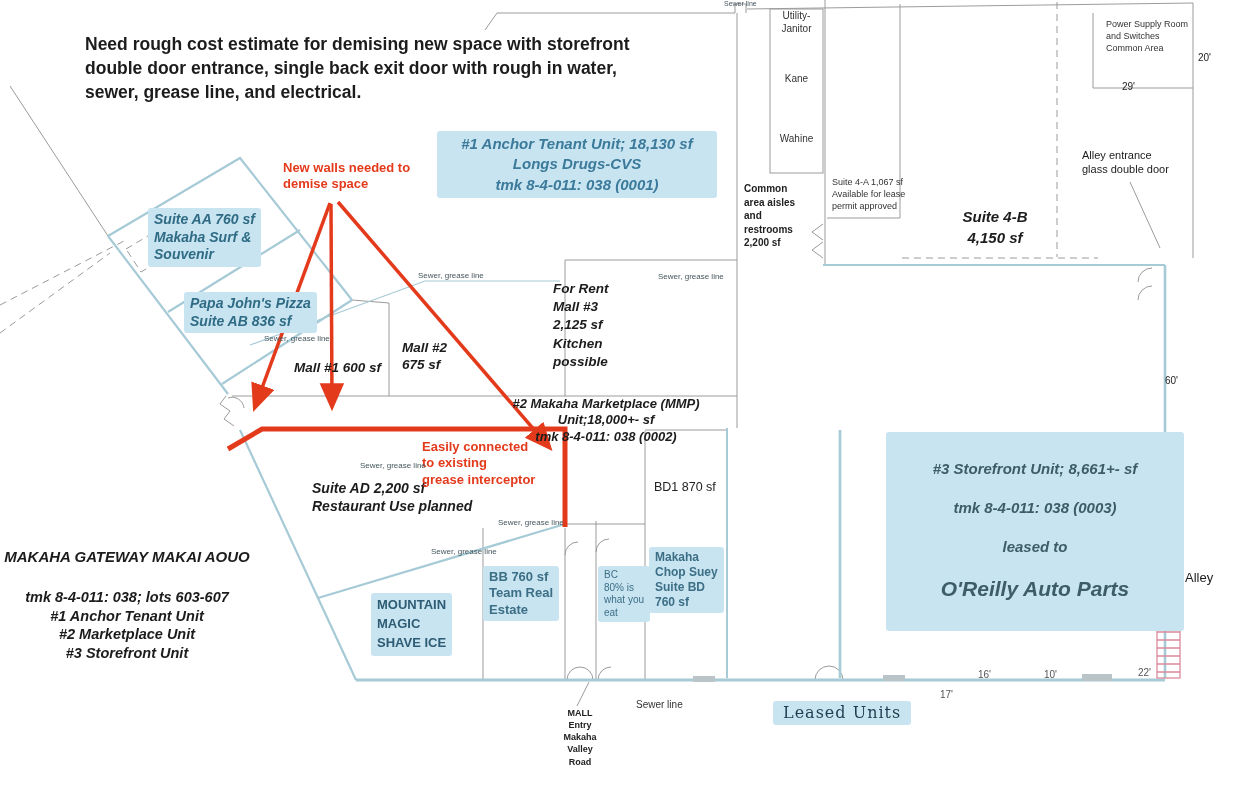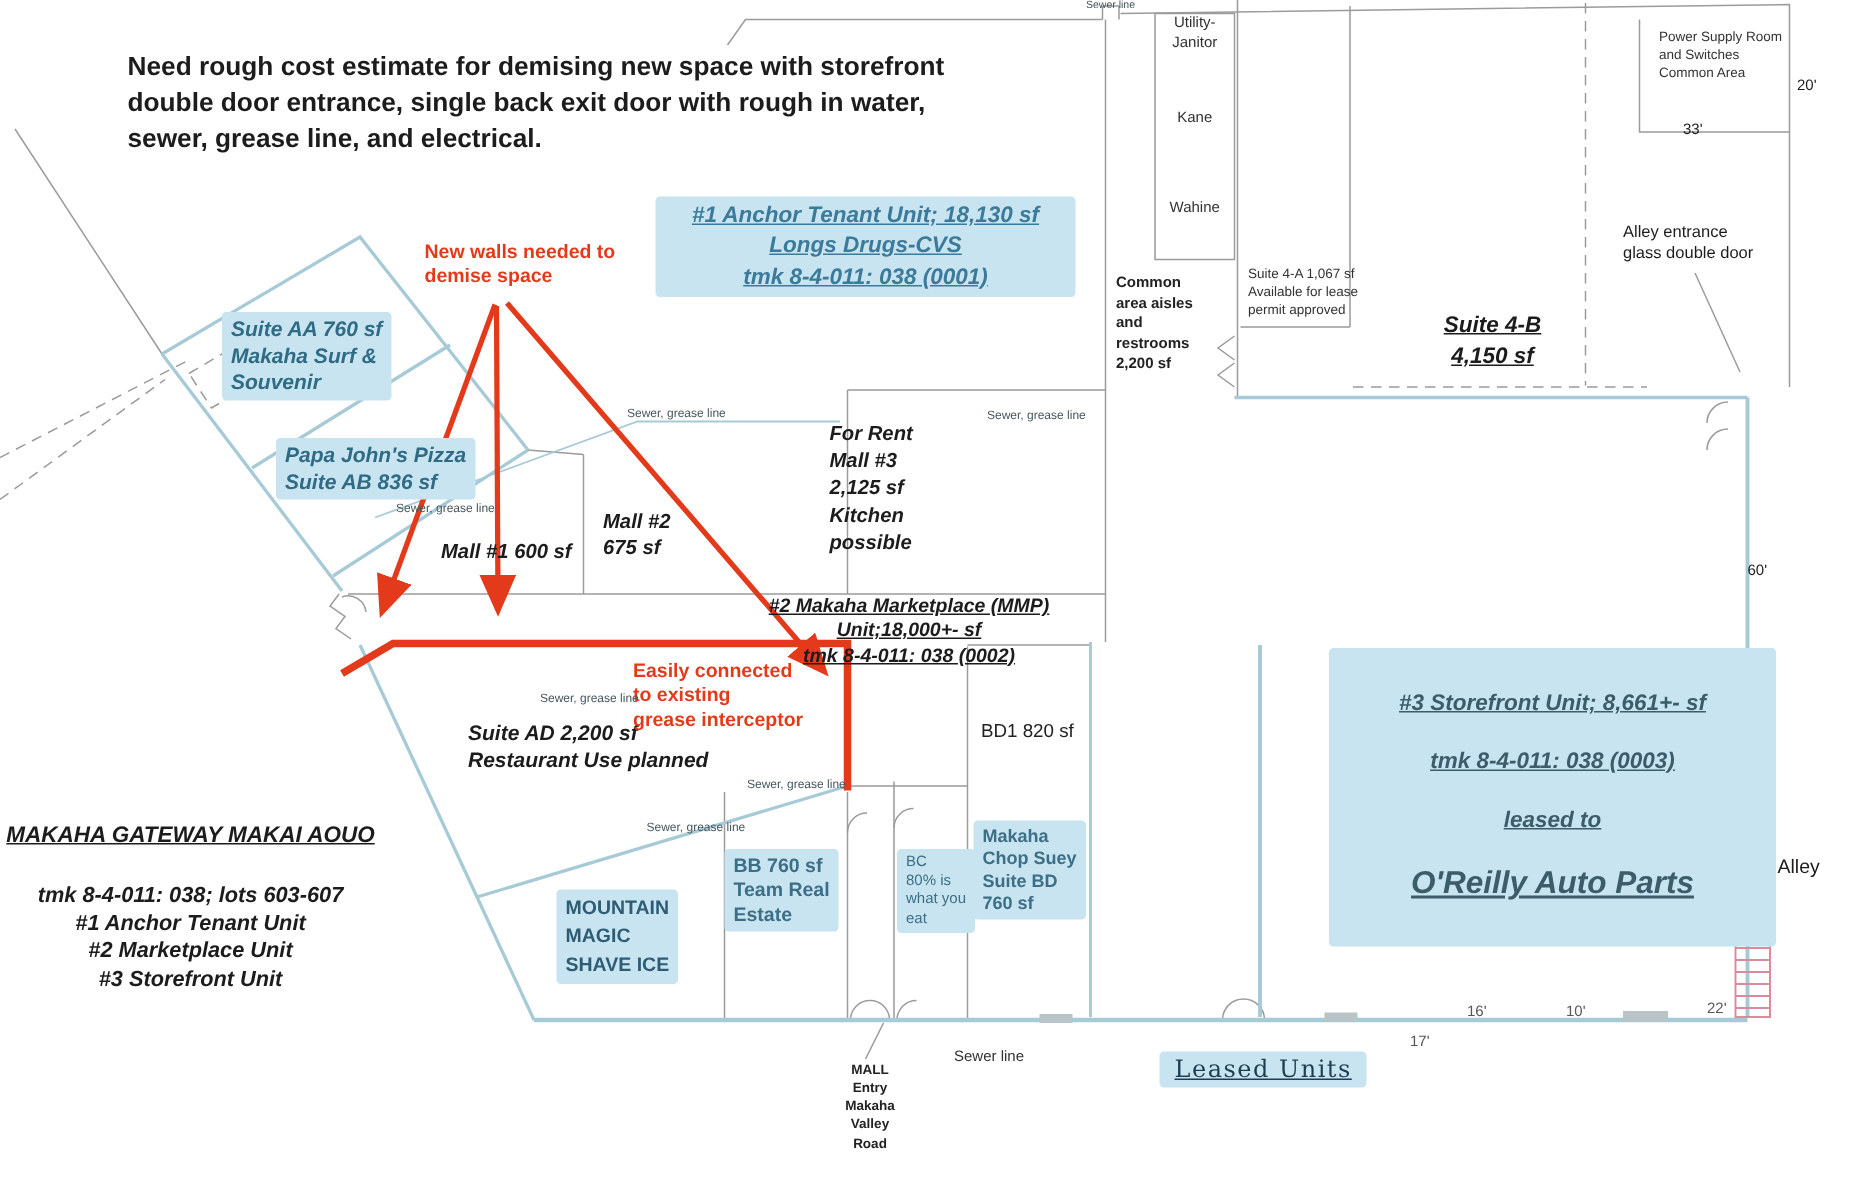--- a/index.html
+++ b/index.html
@@ -1,21 +1,21 @@
 <!DOCTYPE html>
 <html><head>
 <meta charset="utf-8">
 <style>
   html,body{margin:0;padding:0;background:#fff;}
   .plan{position:relative;width:1240px;height:802px;background:#fff;overflow:hidden;
         font-family:"Liberation Sans",sans-serif;color:#1c1c1c;}
   .plan svg{position:absolute;left:0;top:0;}
   .lbl{position:absolute;white-space:pre-line;line-height:1.25;}
   .bi{font-weight:700;font-style:italic;}
-  .u{text-decoration:underline;}
+  .u{}
   .ctr{text-align:center;}
   .hl{background:#c8e4f1;border-radius:3px;padding:3px 6px;}
   .teal{color:#2f6b84;}
   .red{color:#e43a1c;font-weight:700;}
   .tiny{font-size:8px;color:#45565c;}
   .cursive{font-family:cursive,"DejaVu Serif",serif;}
 </style>
 </head>
 <body>
 
@@ -154,21 +154,21 @@
     <div class="bi u" style="font-size:21px;">O'Reilly Auto Parts</div>
   </div>
 
   <div class="lbl ctr bi u" style="left:945px;top:206px;width:100px;font-size:15px;line-height:1.4;">Suite 4-B
 4,150 sf</div>
 
   <div class="lbl" style="left:832px;top:176px;font-size:9px;line-height:1.35;color:#333;">Suite 4-A  1,067 sf
 Available for lease
 permit approved</div>
 
-  <div class="lbl" style="left:654px;top:480px;font-size:12.5px;color:#222;">BD1 820 sf</div>
+  <div class="lbl" style="left:654px;top:480px;font-size:12.5px;color:#222;">BD1 870 sf</div>
 
   <div class="lbl hl" style="left:483px;top:566px;font-size:13px;font-weight:600;color:#3c6f86;">BB 760 sf
 Team Real
 Estate</div>
 
   <div class="lbl hl" style="left:598px;top:566px;font-size:10px;color:#3c6f86;">BC
 80% is
 what you
 eat</div>
 
@@ -216,20 +216,20 @@
 
   <div class="lbl tiny" style="left:418px;top:271px;">Sewer, grease line</div>
   <div class="lbl tiny" style="left:658px;top:272px;">Sewer, grease line</div>
   <div class="lbl tiny" style="left:264px;top:334px;">Sewer, grease line</div>
   <div class="lbl tiny" style="left:360px;top:461px;">Sewer, grease line</div>
   <div class="lbl tiny" style="left:431px;top:547px;">Sewer, grease line</div>
   <div class="lbl tiny" style="left:498px;top:518px;">Sewer, grease line</div>
   <div class="lbl" style="left:724px;top:0px;font-size:7px;color:#45565c;">Sewer line</div>
 
   <div class="lbl" style="left:1186px;top:52px;font-size:10px;margin-left:12px;">20'</div>
-  <div class="lbl" style="left:1122px;top:81px;font-size:10px;">33'</div>
+  <div class="lbl" style="left:1122px;top:81px;font-size:10px;">29'</div>
   <div class="lbl" style="left:1165px;top:375px;font-size:10px;">60'</div>
   <div class="lbl" style="left:940px;top:669px;font-size:10px;color:#555;margin-top:20px;">17'</div>
   <div class="lbl" style="left:978px;top:669px;font-size:10px;color:#555;">16'</div>
   <div class="lbl" style="left:1044px;top:669px;font-size:10px;color:#555;">10'</div>
   <div class="lbl" style="left:1138px;top:667px;font-size:10px;color:#555;">22'</div>
 
 </div>
 
 </body></html>

